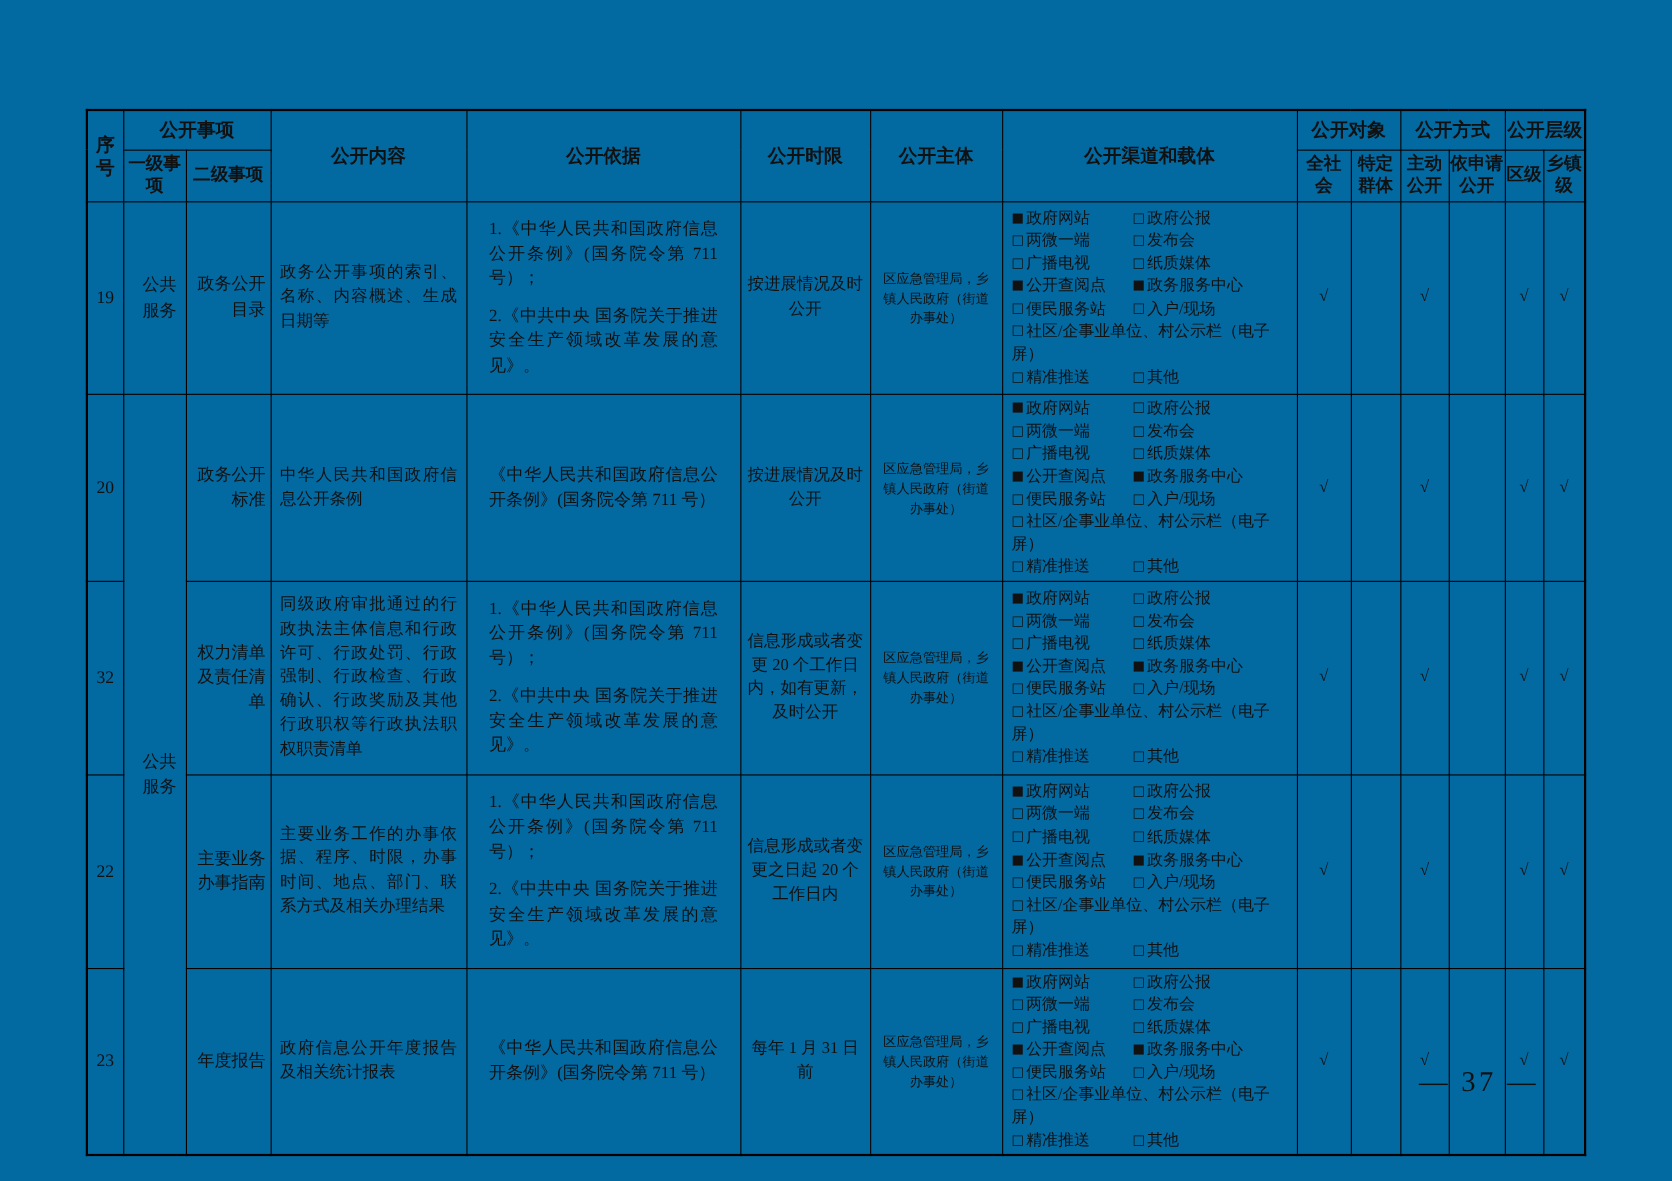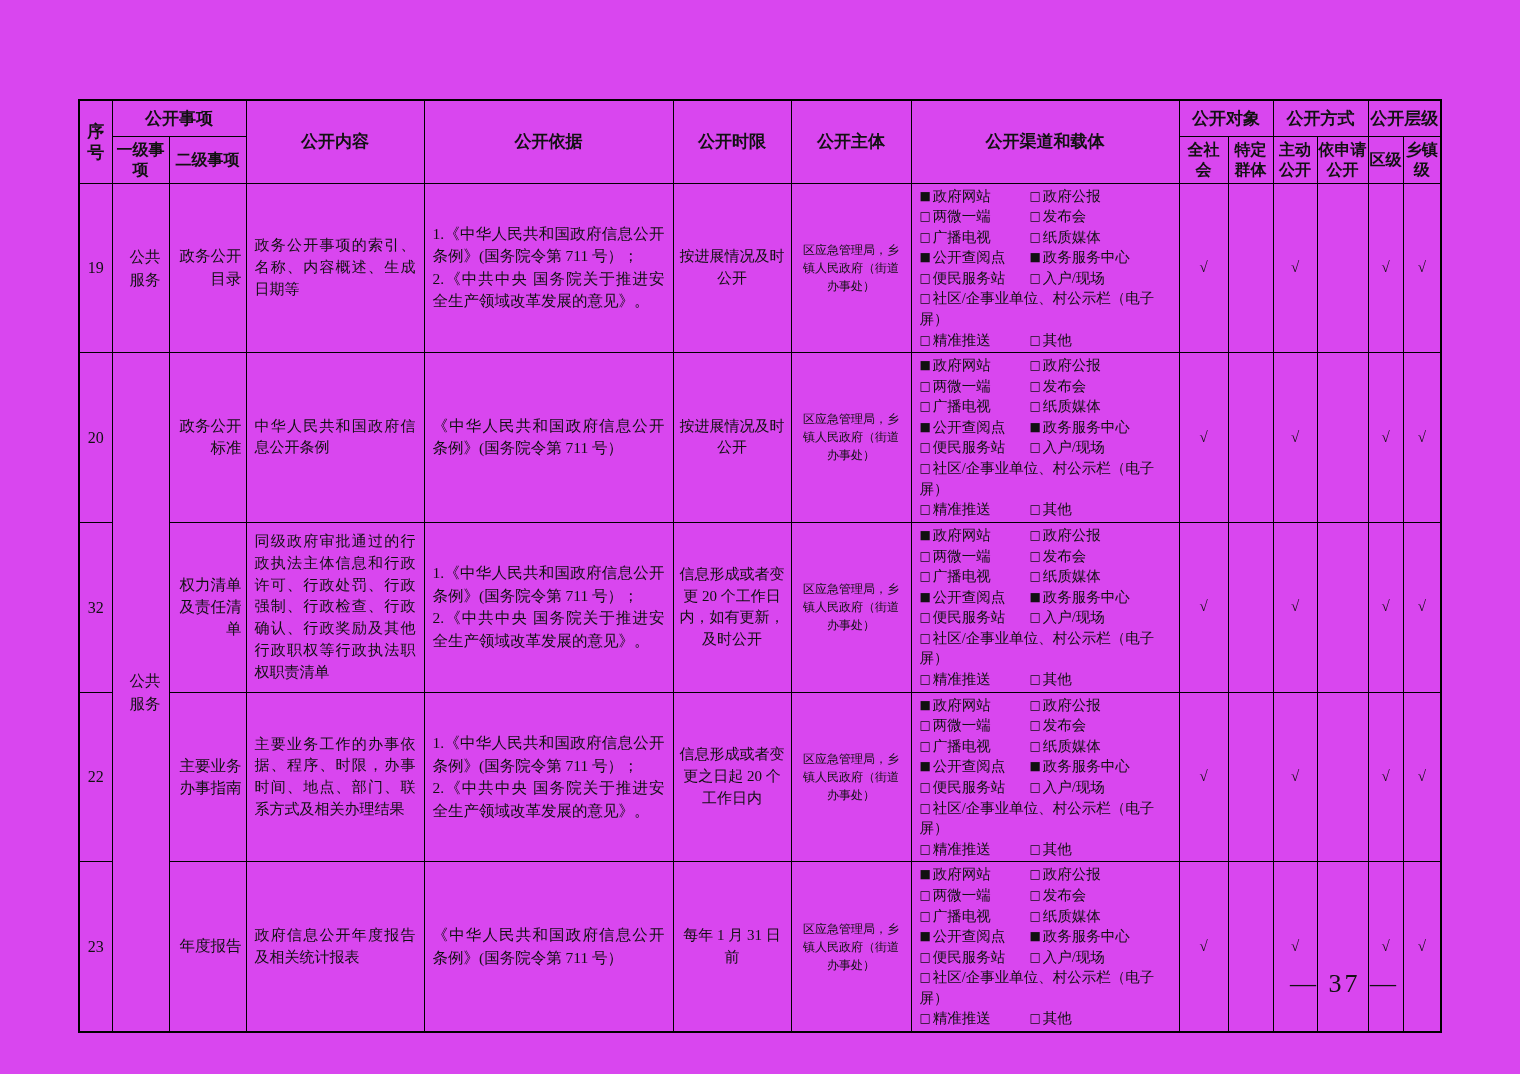--- a/index.html
+++ b/index.html
@@ -1,21 +1,21 @@
 <!DOCTYPE html>
 <html><head>
 <meta charset="utf-8">
 <style>
   html,body{margin:0;padding:0;}
   body{
     width:1520px;height:1074px;background:#ffffff;
     font-family:"Liberation Serif","DejaVu Serif",serif;
     color:#111111;
   }
-  .page{position:relative;width:1520px;height:1074px;overflow:hidden;background:#d946ef;}
+  .page{position:relative;width:1520px;height:1074px;overflow:hidden;background:#0369a1;}
 
   table.disclosure{
     position:absolute;left:78px;top:99px;width:1362px;
     border-collapse:collapse;table-layout:fixed;
     border:2px solid #000;
   }
   th,td{border:1px solid #000;vertical-align:middle;overflow:hidden;}
   thead th{font-weight:bold;text-align:center;line-height:1.25;padding:0 1px;}
   tr.h1{height:36px;} tr.h1 th{font-size:17px;}
   tr.h2{height:47px;} tr.h2 th{font-size:16px;}
@@ -25,21 +25,21 @@
   tbody tr:nth-child(3){height:170px;}
   tbody tr:nth-child(4){height:150px;}
   tbody tr:nth-child(5){height:159px;}
 
   td{font-size:15.5px;line-height:1.45;}
   td.c-serial{text-align:center;font-size:16px;padding:2px;}
   td.c-level1{text-align:right;padding:2px 8px;line-height:1.5;}
   td.c-level2{text-align:right;padding:2px 4px;}
   td.c-content{text-align:justify;padding:2px 8px;font-size:15px;}
   td.c-basis{text-align:justify;padding:2px 8px;font-size:15.5px;}
-  td.c-basis .basis-line{margin:0;}
+  td.c-basis .basis-line{margin:12px;}
   td.c-time{text-align:center;padding:2px 6px;font-size:15px;}
   td.c-subject{text-align:center;padding:2px 6px;font-size:12px;line-height:1.5;}
   td.c-channels{padding:2px 8px;font-size:14.5px;line-height:1.42;}
   td.c-check{text-align:center;font-size:15px;padding:0;}
 
   .ch-grid{display:grid;grid-template-columns:110px 1fr;}
   .ch-item{white-space:normal;}
   .ch-span{grid-column:1 / -1;}
   tbody tr:nth-child(3) .ch-span{max-width:240px;}
   .ch-box{display:inline-block;margin-right:2px;font-family:"DejaVu Sans",sans-serif;font-size:12px;position:relative;top:-1px;}

